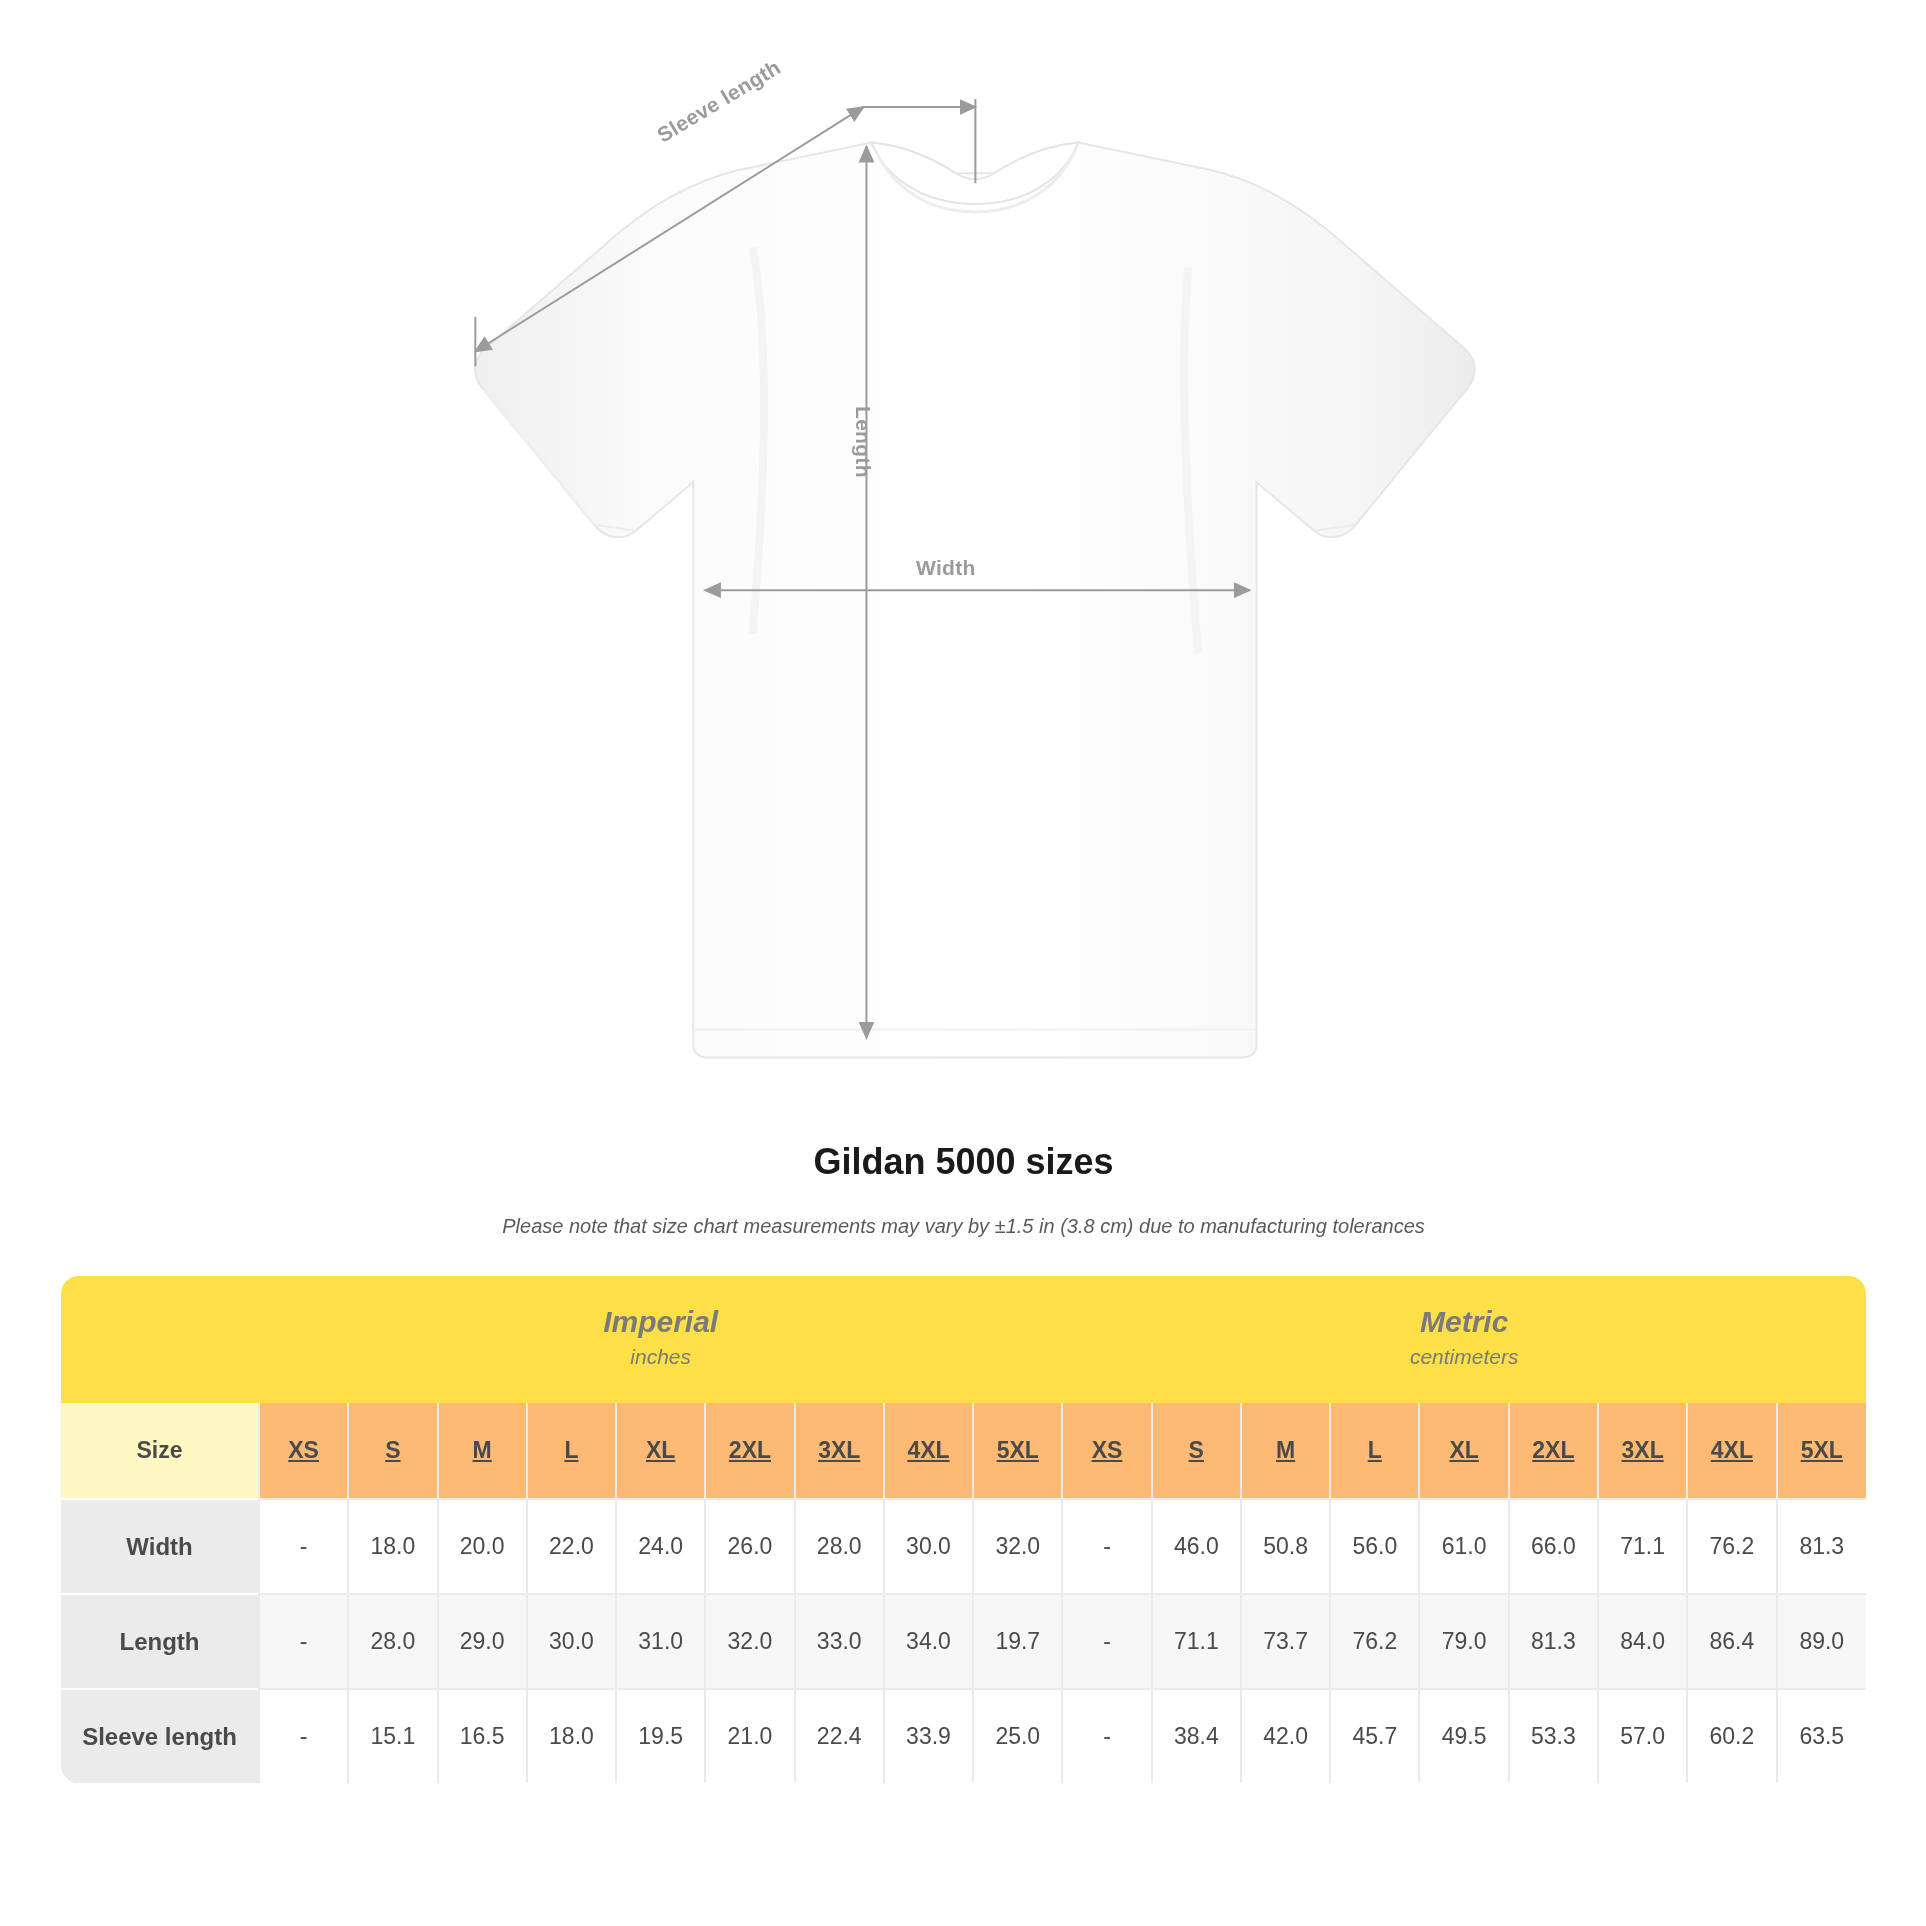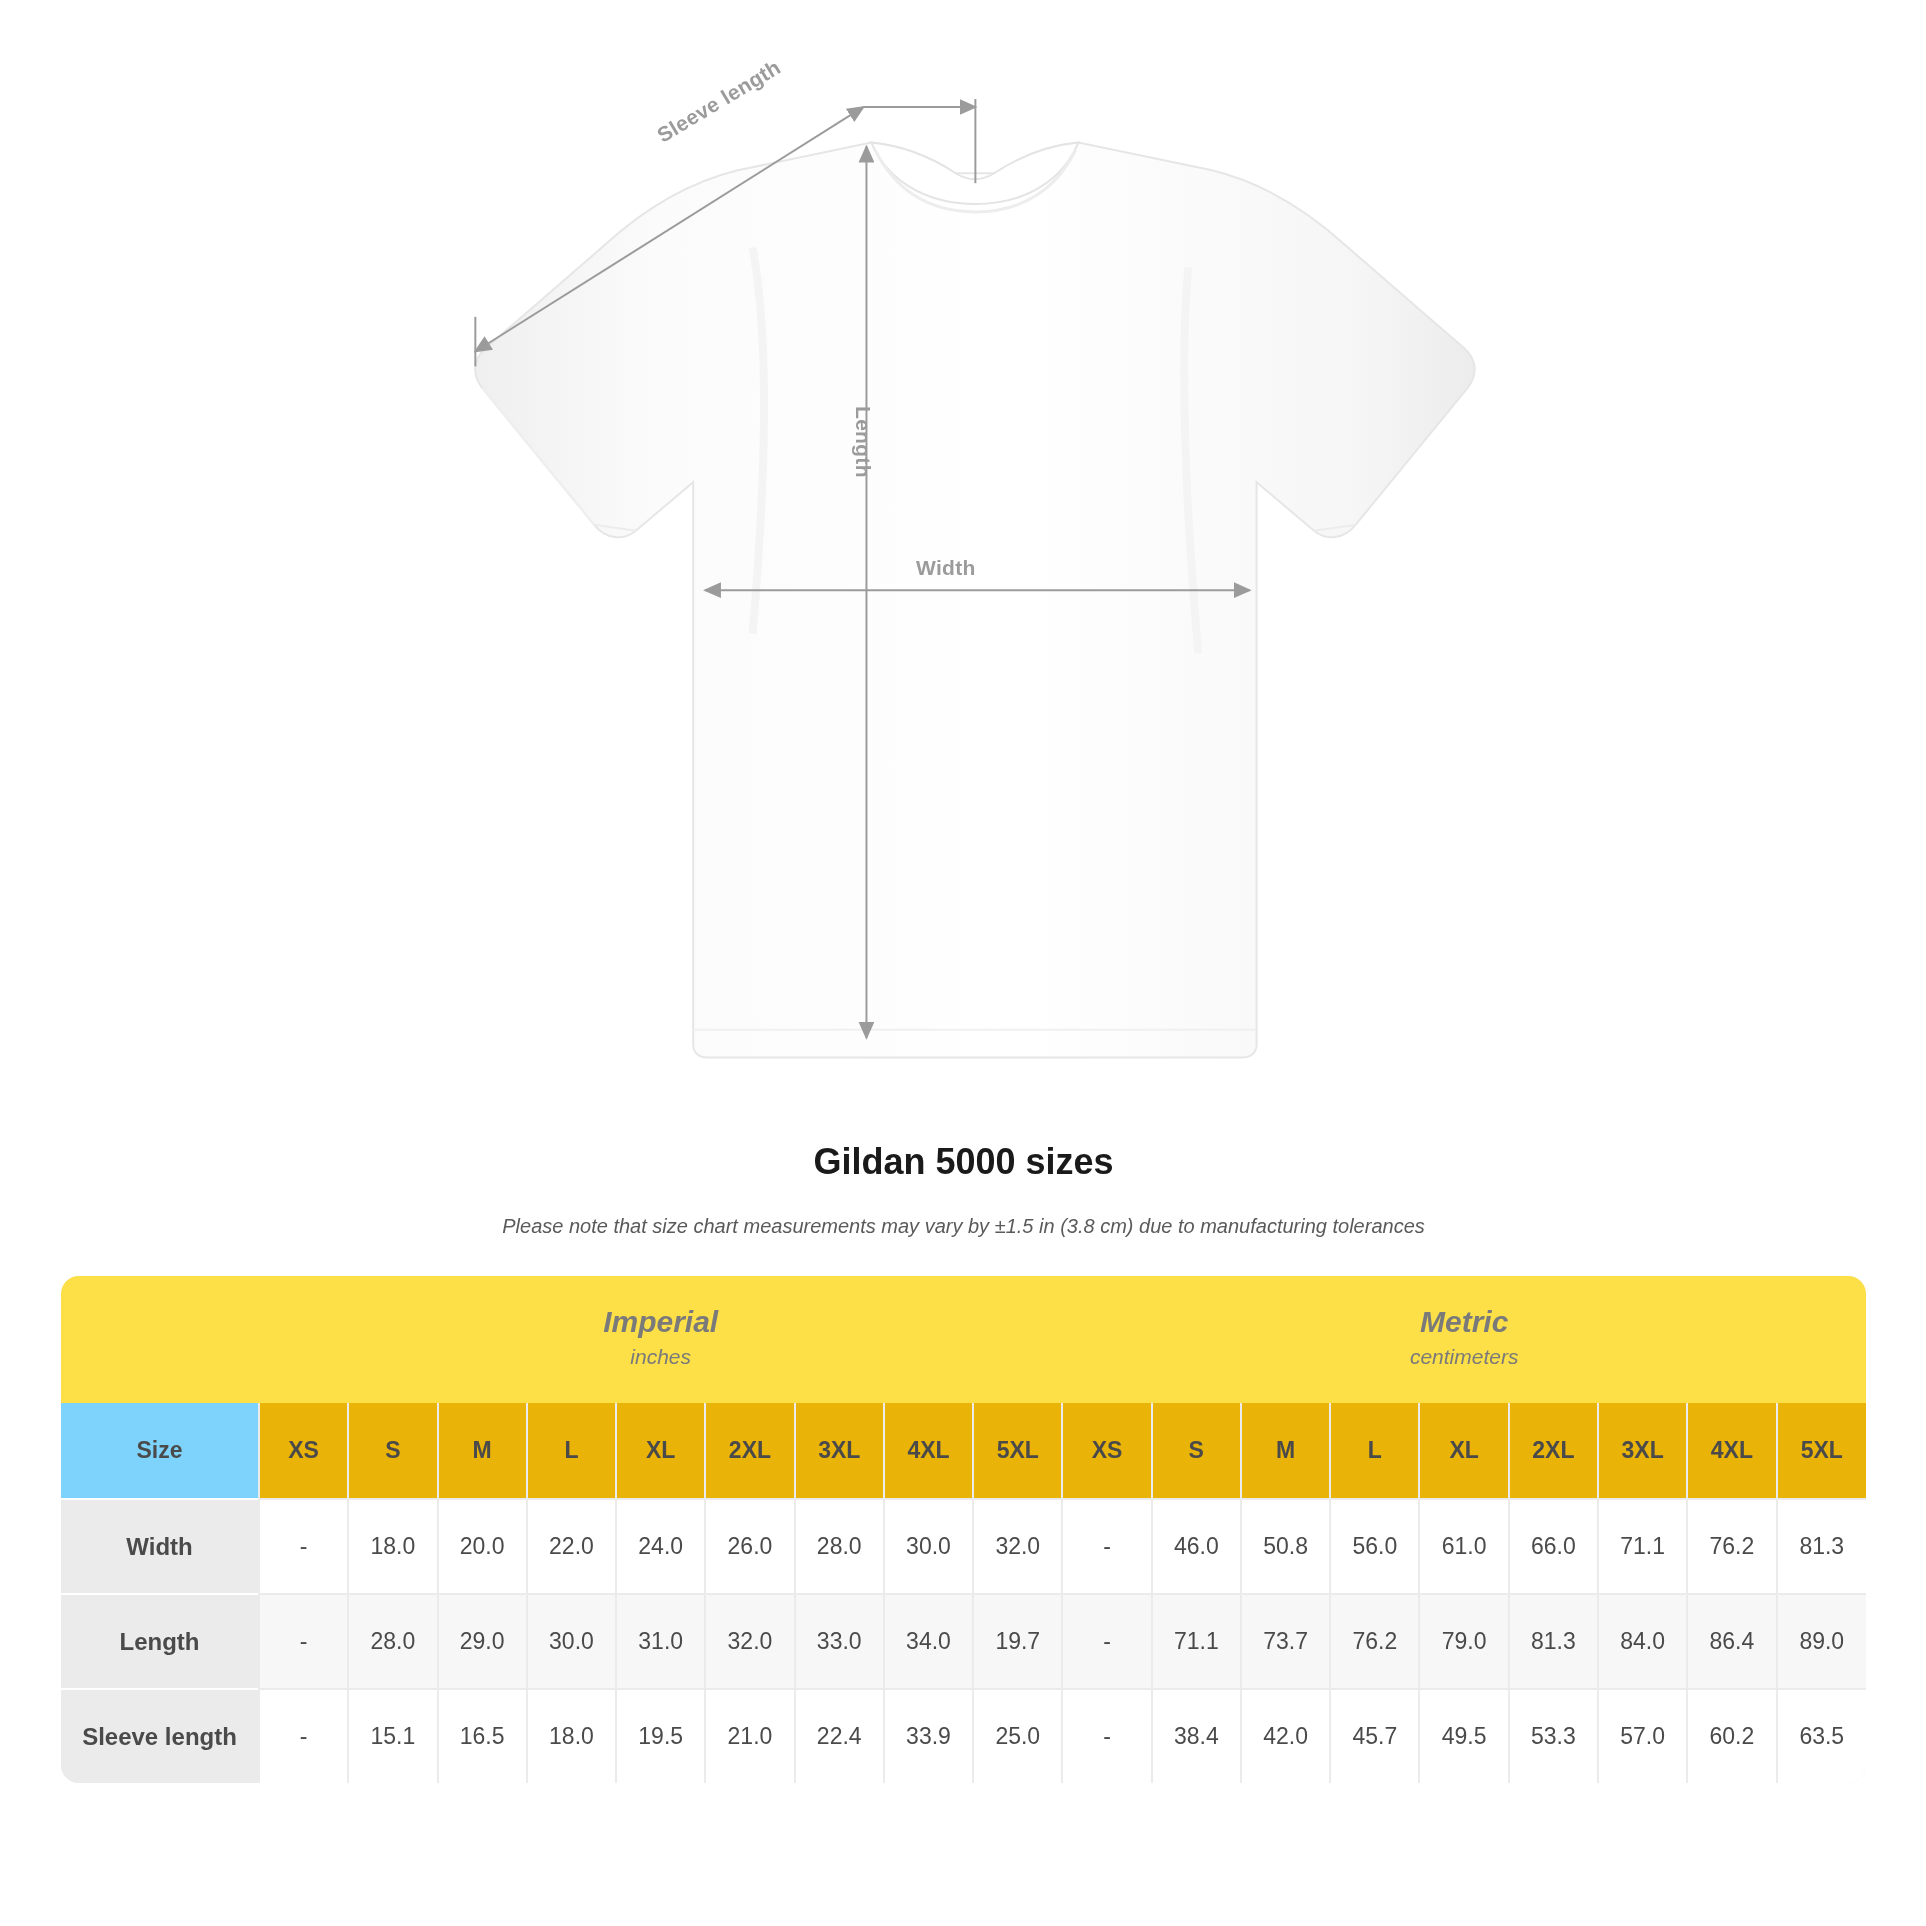--- a/index.html
+++ b/index.html
@@ -108,25 +108,26 @@
     line-height: 1.6;
   }
   .head-row td {
     height: 95px;
     background: #ffffff;
     font-weight: bold;
     color: #5a5a5a;
     font-size: 24px;
   }
   .head-row td.rowlabel {
-    background: #7dd3fc;
+    background: #fef9c3;
   }
   .head-row td.size-col {
-    background: #eab308;
+    background: #fdba74;
     border-left: 2px solid #ebebeb;
+    text-decoration: underline;
   }
   tr.data-row td {
     height: 93px;
     background: #ffffff;
     border-left: 2px solid #ebebeb;
     border-top: 2px solid #ebebeb;
   }
   tr.data-row td.rowlabel {
     background: #ebebeb;
     border-left: none;

